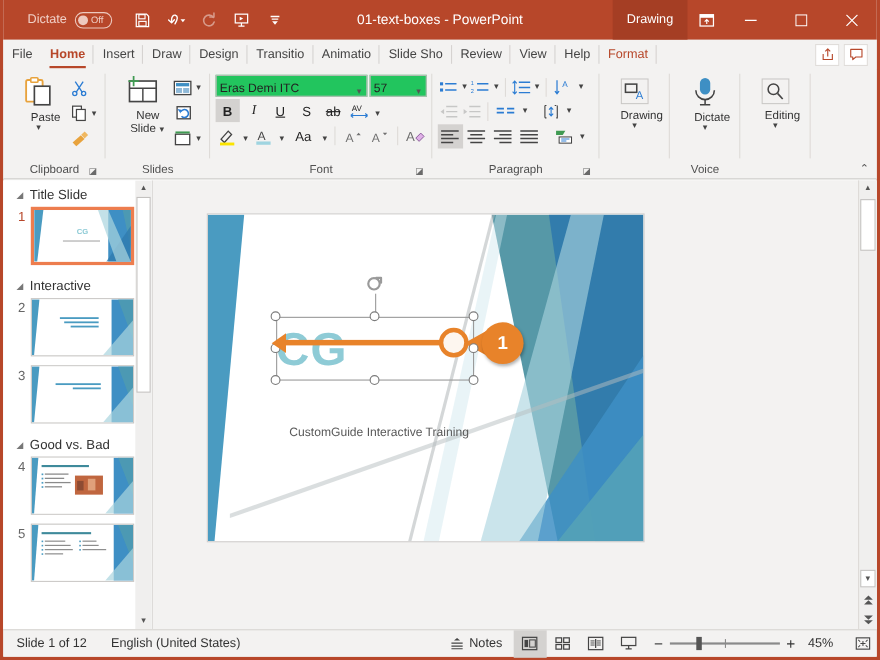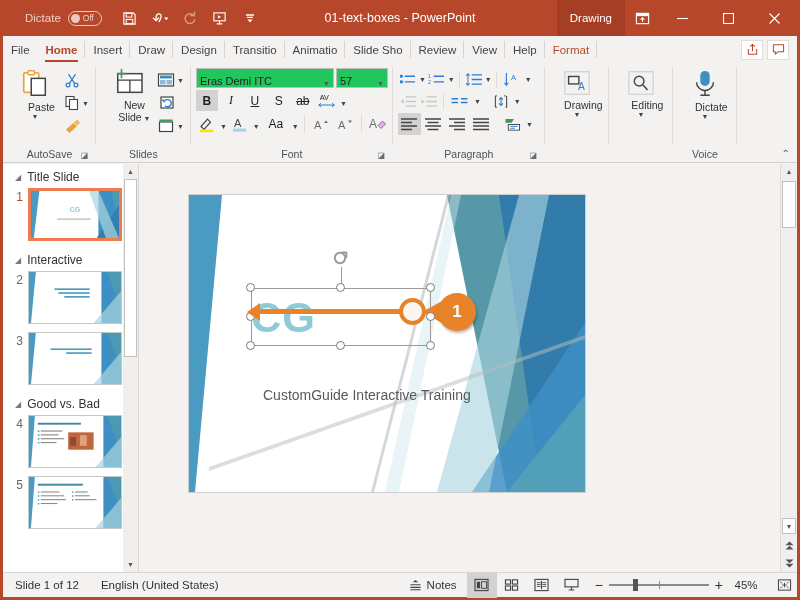--- a/index.html
+++ b/index.html
@@ -334,21 +334,21 @@
           </div>
           <div class="sbtn">
             <svg width="18" height="16" viewBox="0 0 18 16">
                 <path d="M2 11.5L9.5 5l3.3 3.4L5.4 15z" fill="#e8a33d"></path>
                 <path d="M9.8 4.6l3.2-3.1 3.1 3.2-3.2 3.1z" fill="#f0b860"></path>
               </svg>
           </div>
         </div>
       </div>
       <div class="glabel">
-        <span>AutoSave</span>
+        <span>Clipboard</span>
         <span class="dlg">◪</span>
       </div>
     </div>
 
     <div class="rgroup">
       <div class="gbody">
         <div class="bigbtn">
           <span>
             <svg width="32" height="28" viewBox="0 0 34 30">
               <rect x="6" y="5" width="26" height="20" fill="#fff" stroke="#444" stroke-width="1.6"></rect>
@@ -580,48 +580,48 @@
           <span class="caret">▼</span>
         </div>
       </div>
       <div class="glabel"><span></span></div>
     </div>
 
     <div class="rgroup">
       <div class="gbody">
         <div class="bigbtn">
           <span>
+            <svg width="30" height="30" viewBox="0 0 32 32">
+                <rect x="11" y="2" width="10" height="16" rx="5" fill="#3e8fc4"></rect>
+                <path d="M7 14a9 9 0 0 0 18 0" fill="none" stroke="#444" stroke-width="1.5"></path>
+                <path d="M16 23v5M11 28h10" stroke="#444" stroke-width="1.5"></path>
+              </svg>
+          </span>
+          <span class="lbl">Dictate</span>
+          <span class="caret">▼</span>
+        </div>
+      </div>
+      <div class="glabel"><span>Voice</span></div>
+    </div>
+
+    <div class="rgroup">
+      <div class="gbody">
+        <div class="bigbtn">
+          <span>
             <svg width="30" height="28" viewBox="0 0 32 30">
                 <rect x="3" y="3" width="26" height="24" fill="none" stroke="#c9c7c5" stroke-width="1"></rect>
                 <circle cx="14" cy="13" r="5.2" fill="none" stroke="#444" stroke-width="1.5"></circle>
                 <path d="M18 17l5 5.5" stroke="#444" stroke-width="1.6"></path>
               </svg>
           </span>
           <span class="lbl">Editing</span>
           <span class="caret">▼</span>
         </div>
       </div>
       <div class="glabel"><span></span></div>
-    </div>
-
-    <div class="rgroup">
-      <div class="gbody">
-        <div class="bigbtn">
-          <span>
-            <svg width="30" height="30" viewBox="0 0 32 32">
-                <rect x="11" y="2" width="10" height="16" rx="5" fill="#3e8fc4"></rect>
-                <path d="M7 14a9 9 0 0 0 18 0" fill="none" stroke="#444" stroke-width="1.5"></path>
-                <path d="M16 23v5M11 28h10" stroke="#444" stroke-width="1.5"></path>
-              </svg>
-          </span>
-          <span class="lbl">Dictate</span>
-          <span class="caret">▼</span>
-        </div>
-      </div>
-      <div class="glabel"><span>Voice</span></div>
     </div>
 
     <div class="collapse">⌃</div>
   </div>
 
   <div class="main">
 
     <div class="thumbs">
 
       <div class="section">
@@ -757,21 +757,21 @@
           <path d="M262 0 L272 0 L210 297 L196 297 Z" fill="#cfe6ee" opacity="0.45"></path>
           <path d="M258 0 L261 0 L185 297 L182 297 Z" fill="#b0b6b8" opacity="0.55"></path>
           <path d="M20 272 L396 140 L396 144 L20 276 Z" fill="#b6bdbf" opacity="0.5"></path>
         </svg>
 
         <div style="position:absolute; left:62px; top:95px; width:180px; height:56px; display:flex; align-items:center;">
           <span style="font-size:42px; font-weight:bold; color:#8ecbd6; letter-spacing:1px; font-family:'Liberation Sans',sans-serif;">CG</span>
         </div>
 
         <div style="position:absolute; left:74px; top:192px; width:250px;">
-          <span style="font-size:14px; color:#595959; font-family:'Liberation Sans',sans-serif;">CustomGuide Interactive Training</span>
+          <span style="font-size:11px; color:#595959; font-family:'Liberation Sans',sans-serif;">CustomGuide Interactive Training</span>
         </div>
 
         <div class="selbox" style="left:62px; top:93px; width:180px; height:58px;"></div>
         <div class="rot-line" style="left:152px; top:72px; height:21px;"></div>
         <div class="rot-handle" style="left:143px; top:54px;">
           <svg width="18" height="18" viewBox="0 0 18 18">
               <circle cx="8" cy="9" r="5.2" fill="none" stroke="#9a9a9a" stroke-width="2"></circle>
               <path d="M10 3.6h4.4V8" fill="none" stroke="#9a9a9a" stroke-width="2" stroke-linecap="round" stroke-linejoin="round"></path>
             </svg>
         </div>

